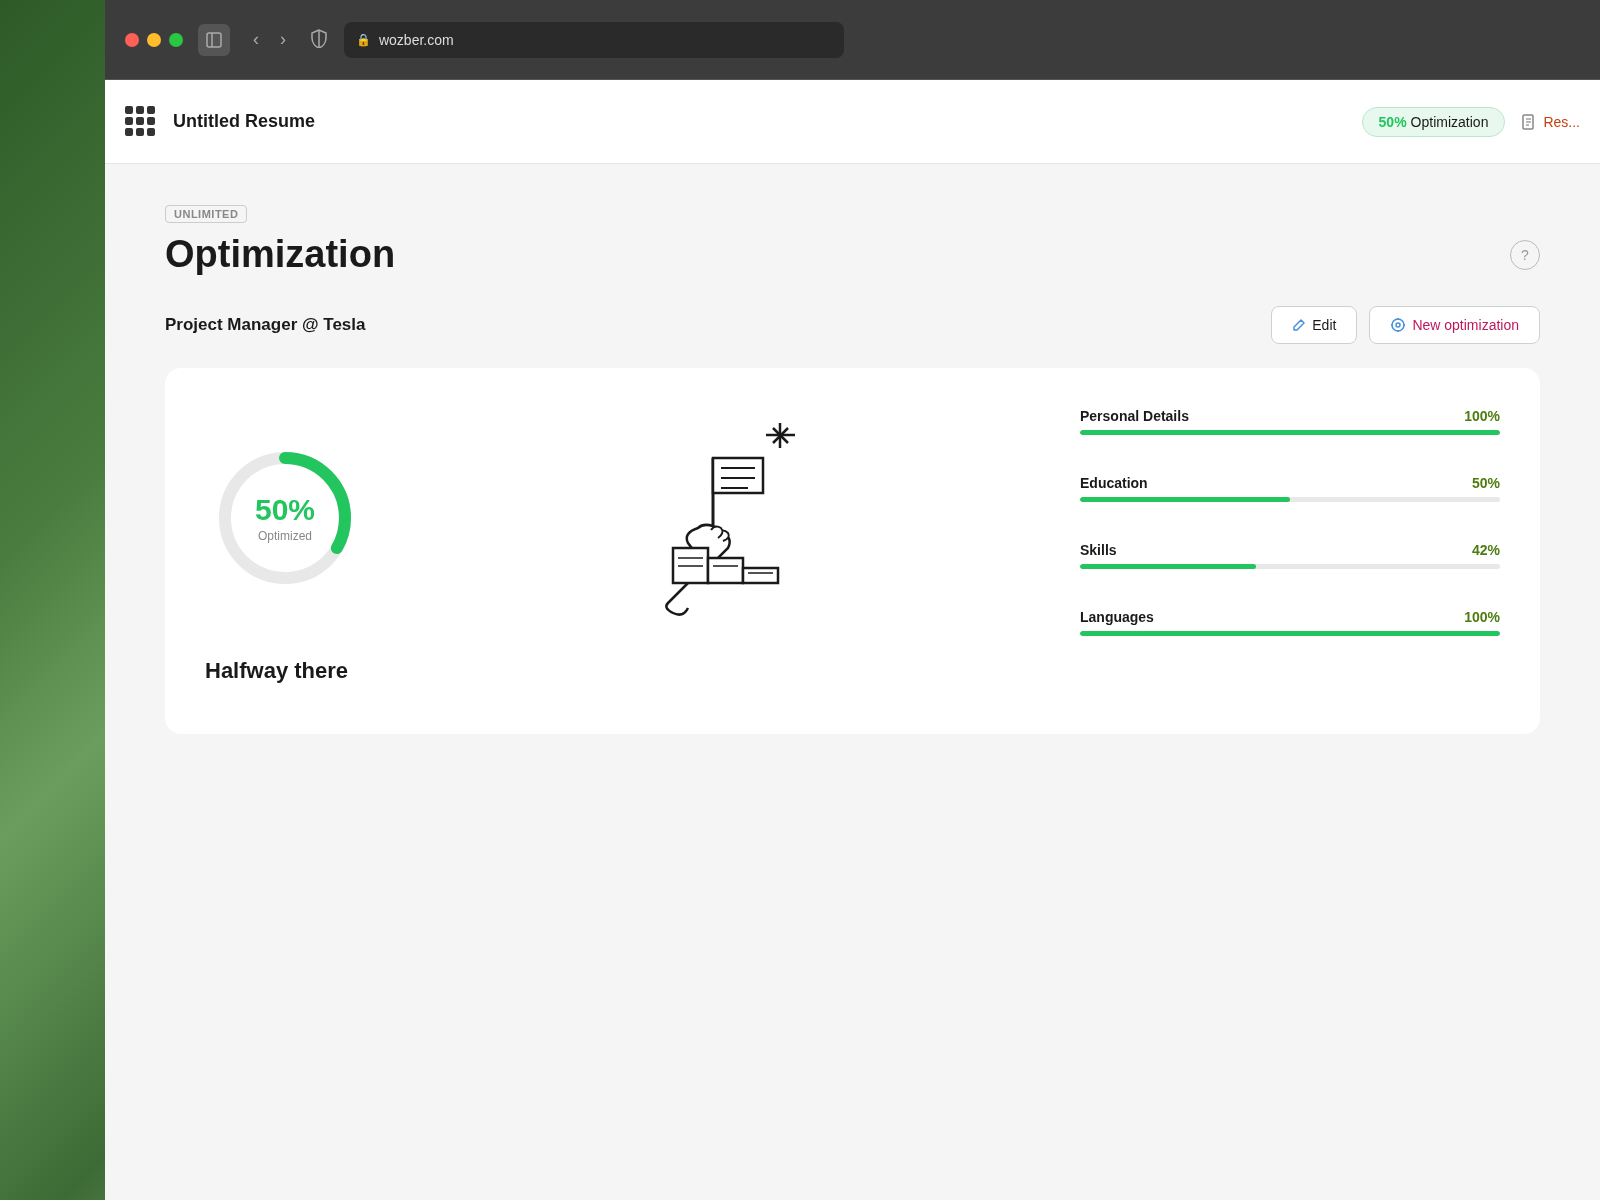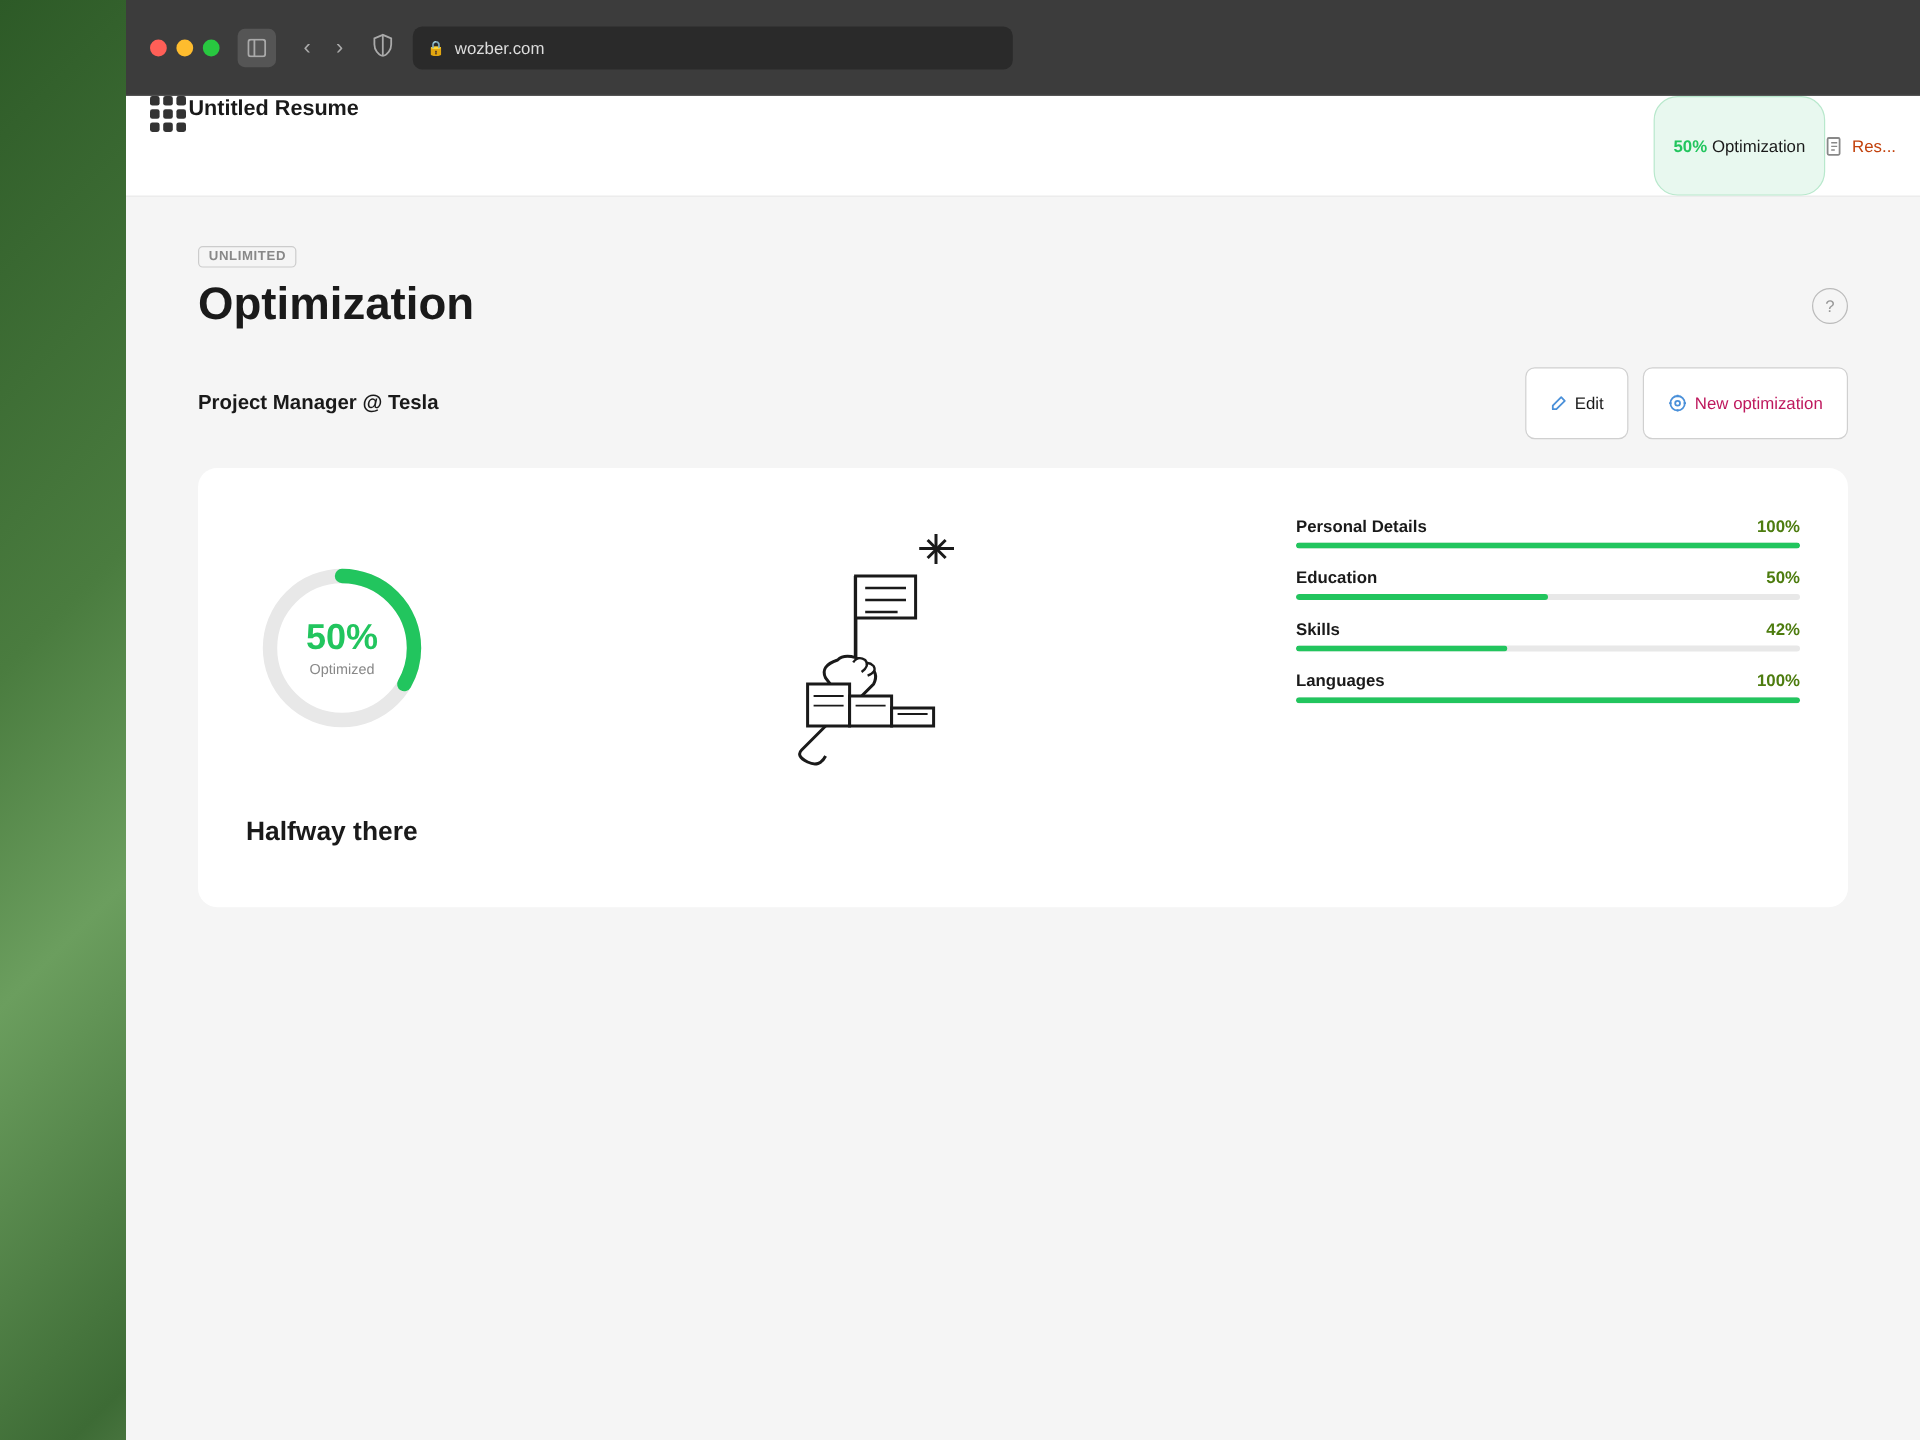--- a/index.html
+++ b/index.html
@@ -119,21 +119,23 @@
       z-index: 10;
       overflow: hidden;
     }
 
     
     .top-nav {
       height: 84px;
       background: #ffffff;
       border-bottom: 1px solid #e5e5e5;
       display: flex;
+      align-items: center;
       padding: 0 20px;
+      gap: 16px;
     }
 
     .grid-icon {
       width: 32px;
       height: 32px;
       display: grid;
       grid-template-columns: repeat(3, 8px);
       grid-template-rows: repeat(3, 8px);
       gap: 3px;
       cursor: pointer;
@@ -238,21 +240,21 @@
 
     .action-btns {
       display: flex;
       gap: 12px;
     }
 
     .btn-edit {
       display: flex;
       align-items: center;
       gap: 6px;
-      padding: 21px 20px;
+      padding: 10px 20px;
       background: #fff;
       border: 1.5px solid #d0d0d0;
       border-radius: 8px;
       font-size: 14px;
       font-weight: 500;
       color: #1a1a1a;
       cursor: pointer;
     }
 
     .btn-new-opt {
@@ -279,21 +281,21 @@
     }
 
     .opt-card-left {
       flex: 1;
     }
 
     .opt-card-right {
       width: 420px;
       display: flex;
       flex-direction: column;
-      gap: 16px;
+      gap: 40px;
     }
 
     
     .donut-wrapper {
       display: flex;
       align-items: center;
       gap: 40px;
       margin-bottom: 30px;
     }
 

